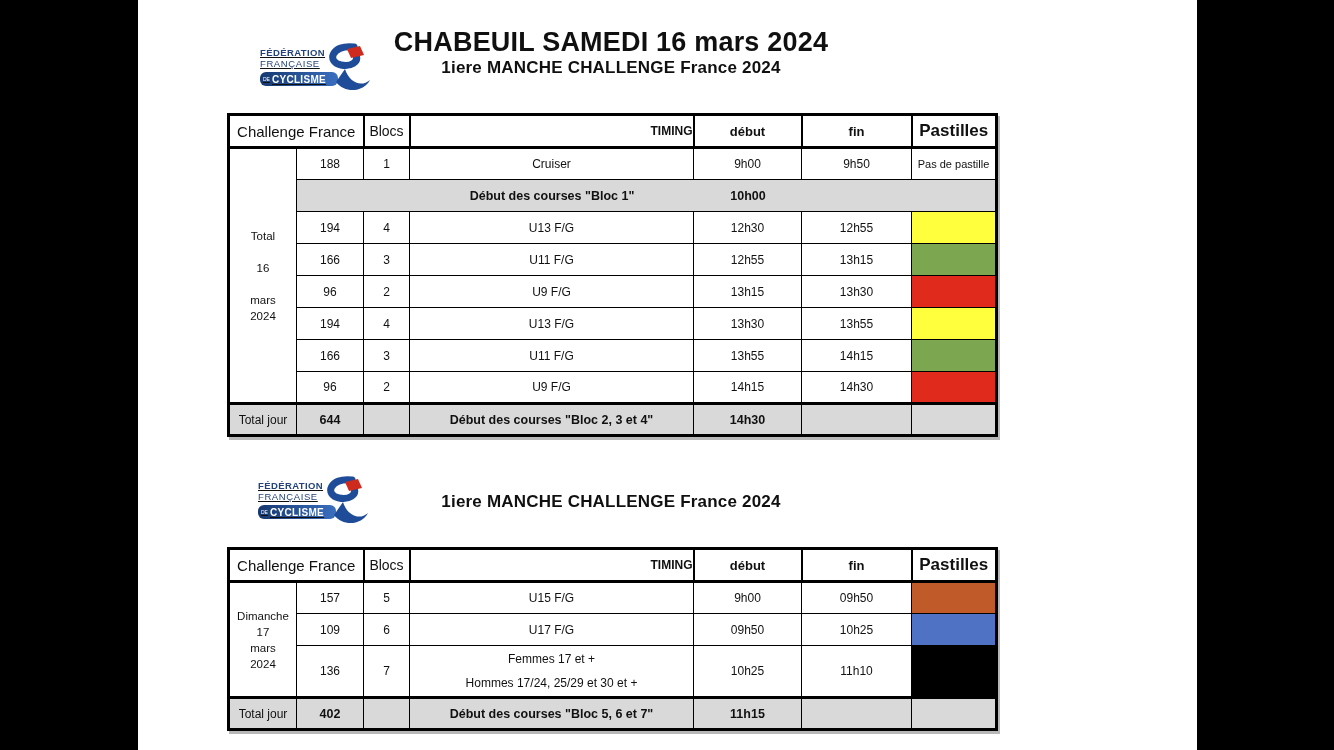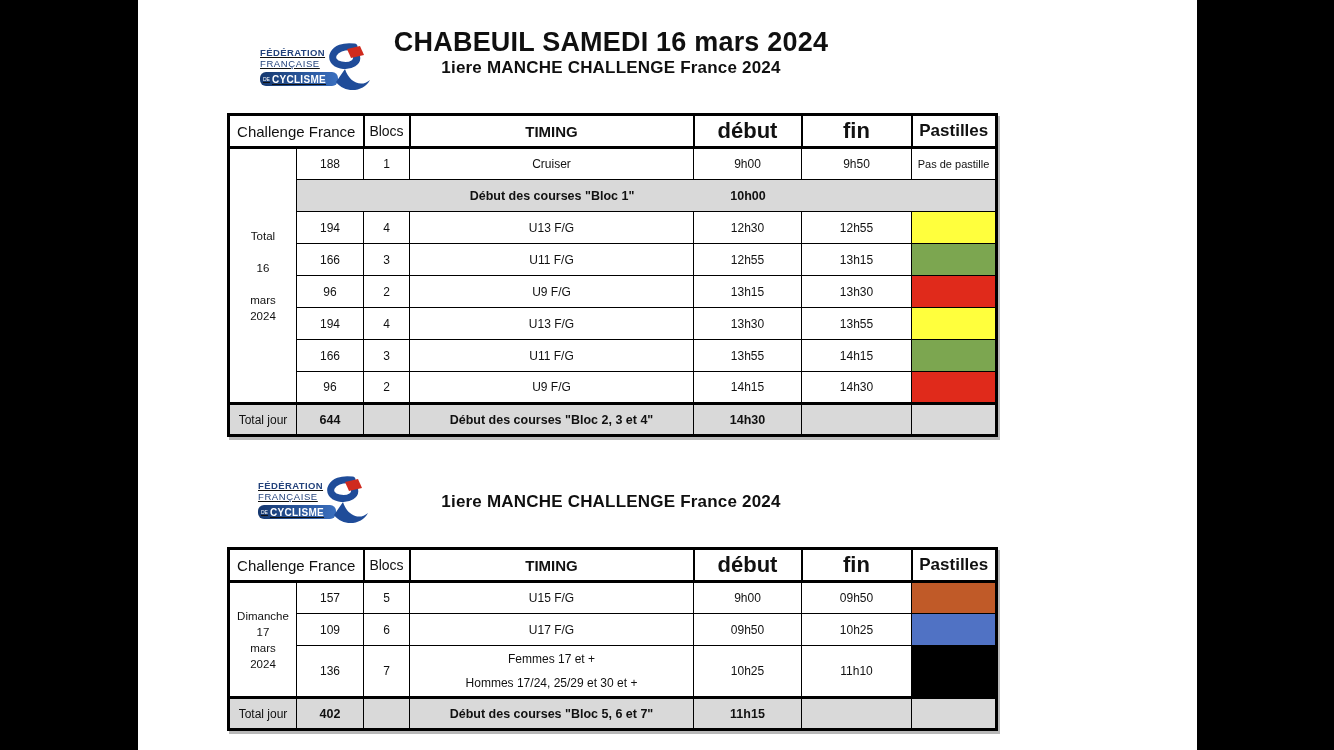--- a/index.html
+++ b/index.html
@@ -31,22 +31,22 @@
               background:#fff;border:3px solid #000;box-shadow:2px 3px 0 rgba(125,125,125,.55);}
   .sched-1{top:113px;} .sched-2{top:547px;}
   .sched th{border:2px solid #000;border-bottom:3px solid #000;background:#fff;padding:0;}
   .sched td{border:1px solid #000;padding:0;text-align:center;vertical-align:middle;
             font-size:12px;overflow:hidden;}
   .sched thead tr{height:33px;}
   .sched tbody tr{height:32px;}
   .sched tr.tall{height:52px;}
   .h-challenge{font-size:15px;font-weight:400;}
   .h-blocs{font-size:14px;font-weight:400;}
-  .h-timing{font-size:15px;font-weight:700;}
-  .h-time{font-size:22px;font-weight:700;}
+  .h-timing{font-size:12px;font-weight:700;text-align:right;}
+  .h-time{font-size:13px;font-weight:700;}
   .h-past{font-size:17px;font-weight:700;}
   td.day-cell{font-size:11.5px;line-height:17px;background:#fff;}
   td.note{font-size:11px;}
   tr.divider td{background:#D9D9D9;}
   .divrow{display:flex;height:100%;align-items:center;}
   .dv-sp{width:113px;flex:none;}
   .dv-timing{width:284px;flex:none;text-align:center;font-weight:700;font-size:12.5px;}
   .dv-time{width:108px;flex:none;text-align:center;font-weight:700;font-size:12.5px;}
   tr.total td{background:#D9D9D9;border-top:3px solid #000;}
   tr.total .b{font-weight:700;font-size:12.5px;}

